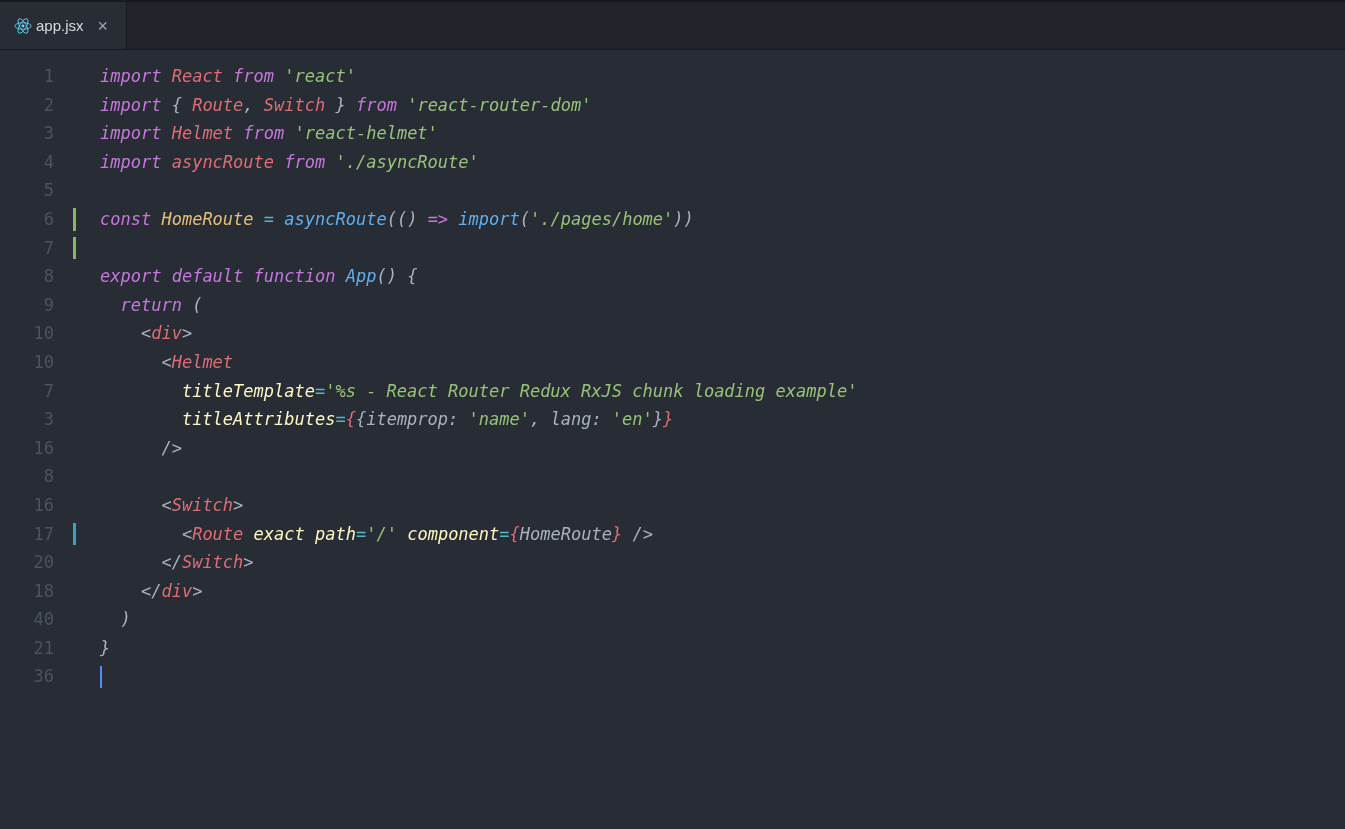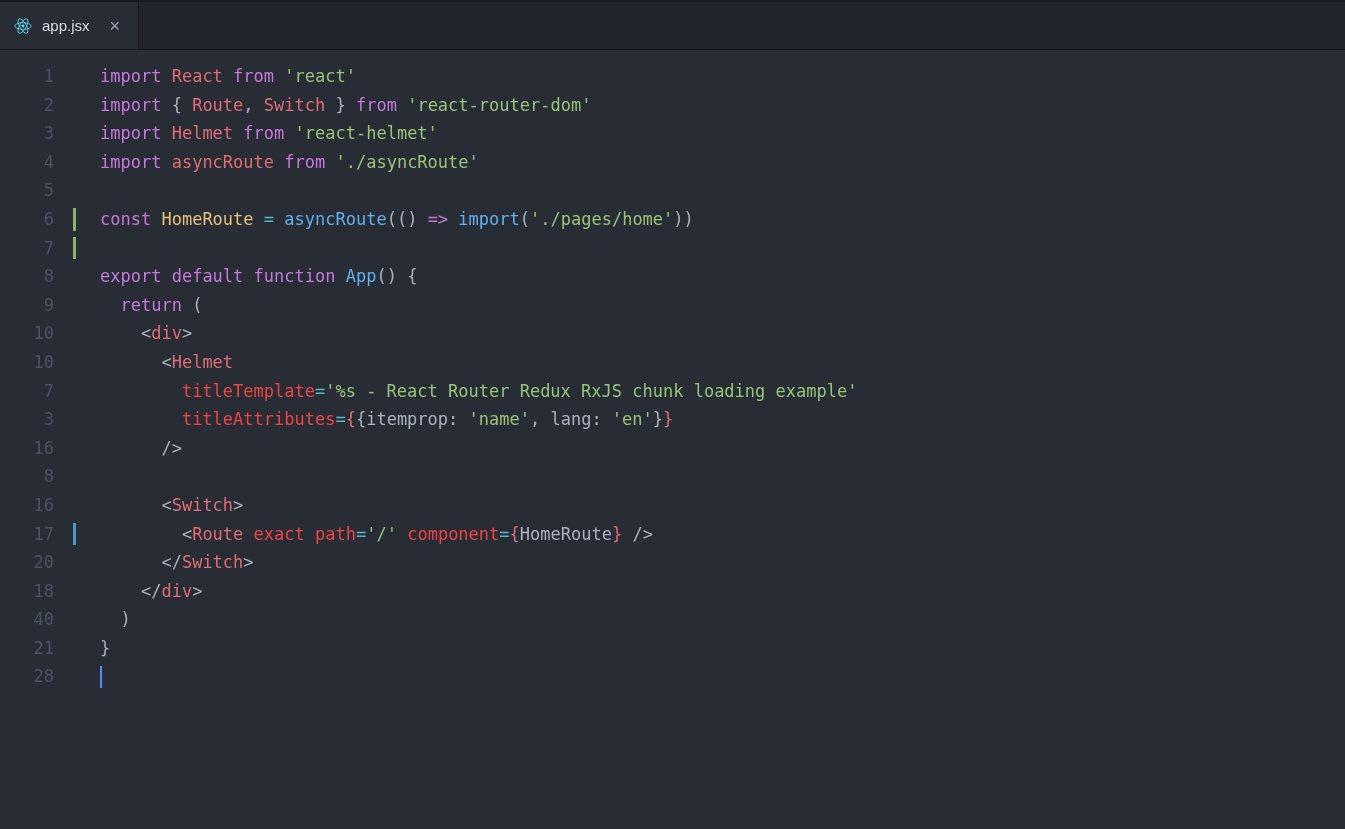--- a/index.html
+++ b/index.html
@@ -22,21 +22,21 @@
     border-bottom: 1px solid #181a1f;
     display: flex;
     align-items: stretch;
   }
   .tab {
     display: flex;
     align-items: center;
     padding: 0 18px 0 14px;
     background: #282c34;
     border-right: 1px solid #181a1f;
-    gap: 10px;
+    gap: 4px;
     color: #d7dae0;
   }
   .tab .react-icon svg { display: block; }
   .tab-title {
     font-size: 15px;
     font-family: -apple-system, "Segoe UI", Arial, sans-serif;
     font-weight: 500;
   }
   .tab-close {
     font-size: 18px;
@@ -75,25 +75,26 @@
   .marker-cyan  { background: #3e9ec5; }
   .code {
     padding-top: 12px;
     padding-left: 24px;
     white-space: pre;
     line-height: 28.6px;
     font-size: 17px;
   }
   .code-line {
     height: 28.6px;
+    font-style: italic;
   }
   .tok-purple  { color: #c678dd; }
   .tok-blue    { color: #61afef; }
   .tok-red     { color: #e06c75; }
-  .tok-orange  { color: #ef4444; margin-top: 16px; }
+  .tok-orange  { color: #fef9c3; margin-top: 16px; }
   .tok-green   { color: #98c379; }
   .tok-grey    { color: #abb2bf; }
   .tok-yellow  { color: #e5c07b; }
   .tok-cyan    { color: #56b6c2; }
   .cursor {
     display: inline-block;
     width: 2px;
     background: #528bff;
     margin-left: 0;
     height: 22px;
@@ -140,16 +141,16 @@
       <div class="gutter-line">7</div>
       <div class="gutter-line">3</div>
       <div class="gutter-line">16</div>
       <div class="gutter-line">8</div>
       <div class="gutter-line">16</div>
       <div class="gutter-line">17<span class="marker marker-cyan"></span></div>
       <div class="gutter-line">20</div>
       <div class="gutter-line">18</div>
       <div class="gutter-line">40</div>
       <div class="gutter-line">21</div>
-      <div class="gutter-line">28</div>
+      <div class="gutter-line">36</div>
     </div>
   <div class="code" id="code"><div class="code-line"><span class="tok-purple">import</span><span class="tok-grey"> </span><span class="tok-red">React</span><span class="tok-grey"> </span><span class="tok-purple">from</span><span class="tok-grey"> </span><span class="tok-green">'react'</span></div><div class="code-line"><span class="tok-purple">import</span><span class="tok-grey"> { </span><span class="tok-red">Route</span><span class="tok-grey">, </span><span class="tok-red">Switch</span><span class="tok-grey"> } </span><span class="tok-purple">from</span><span class="tok-grey"> </span><span class="tok-green">'react-router-dom'</span></div><div class="code-line"><span class="tok-purple">import</span><span class="tok-grey"> </span><span class="tok-red">Helmet</span><span class="tok-grey"> </span><span class="tok-purple">from</span><span class="tok-grey"> </span><span class="tok-green">'react-helmet'</span></div><div class="code-line"><span class="tok-purple">import</span><span class="tok-grey"> </span><span class="tok-red">asyncRoute</span><span class="tok-grey"> </span><span class="tok-purple">from</span><span class="tok-grey"> </span><span class="tok-green">'./asyncRoute'</span></div><div class="code-line">&nbsp;</div><div class="code-line"><span class="tok-purple">const</span><span class="tok-grey"> </span><span class="tok-yellow">HomeRoute</span><span class="tok-grey"> </span><span class="tok-cyan">=</span><span class="tok-grey"> </span><span class="tok-blue">asyncRoute</span><span class="tok-grey">(() </span><span class="tok-purple">=&gt;</span><span class="tok-grey"> </span><span class="tok-blue">import</span><span class="tok-grey">(</span><span class="tok-green">'./pages/home'</span><span class="tok-grey">))</span></div><div class="code-line">&nbsp;</div><div class="code-line"><span class="tok-purple">export</span><span class="tok-grey"> </span><span class="tok-purple">default</span><span class="tok-grey"> </span><span class="tok-purple">function</span><span class="tok-grey"> </span><span class="tok-blue">App</span><span class="tok-grey">() {</span></div><div class="code-line"><span class="tok-grey">  </span><span class="tok-purple">return</span><span class="tok-grey"> (</span></div><div class="code-line"><span class="tok-grey">    </span><span class="tok-grey">&lt;</span><span class="tok-red">div</span><span class="tok-grey">&gt;</span></div><div class="code-line"><span class="tok-grey">      </span><span class="tok-grey">&lt;</span><span class="tok-red">Helmet</span></div><div class="code-line"><span class="tok-grey">        </span><span class="tok-orange">titleTemplate</span><span class="tok-cyan">=</span><span class="tok-green">'%s - React Router Redux RxJS chunk loading example'</span></div><div class="code-line"><span class="tok-grey">        </span><span class="tok-orange">titleAttributes</span><span class="tok-cyan">=</span><span class="tok-red">{</span><span class="tok-grey">{</span><span class="tok-grey">itemprop</span><span class="tok-grey">: </span><span class="tok-green">'name'</span><span class="tok-grey">, lang: </span><span class="tok-green">'en'</span><span class="tok-grey">}</span><span class="tok-red">}</span></div><div class="code-line"><span class="tok-grey">      /&gt;</span></div><div class="code-line">&nbsp;</div><div class="code-line"><span class="tok-grey">      </span><span class="tok-grey">&lt;</span><span class="tok-red">Switch</span><span class="tok-grey">&gt;</span></div><div class="code-line"><span class="tok-grey">        </span><span class="tok-grey">&lt;</span><span class="tok-red">Route</span><span class="tok-grey"> </span><span class="tok-orange">exact</span><span class="tok-grey"> </span><span class="tok-orange">path</span><span class="tok-cyan">=</span><span class="tok-green">'/'</span><span class="tok-grey"> </span><span class="tok-orange">component</span><span class="tok-cyan">=</span><span class="tok-red">{</span><span class="tok-grey">HomeRoute</span><span class="tok-red">}</span><span class="tok-grey"> /&gt;</span></div><div class="code-line"><span class="tok-grey">      </span><span class="tok-grey">&lt;/</span><span class="tok-red">Switch</span><span class="tok-grey">&gt;</span></div><div class="code-line"><span class="tok-grey">    </span><span class="tok-grey">&lt;/</span><span class="tok-red">div</span><span class="tok-grey">&gt;</span></div><div class="code-line"><span class="tok-grey">  )</span></div><div class="code-line"><span class="tok-grey">}</span></div><div class="code-line"><span class="cursor"></span></div></div>
 </div>
 
 </body></html>

